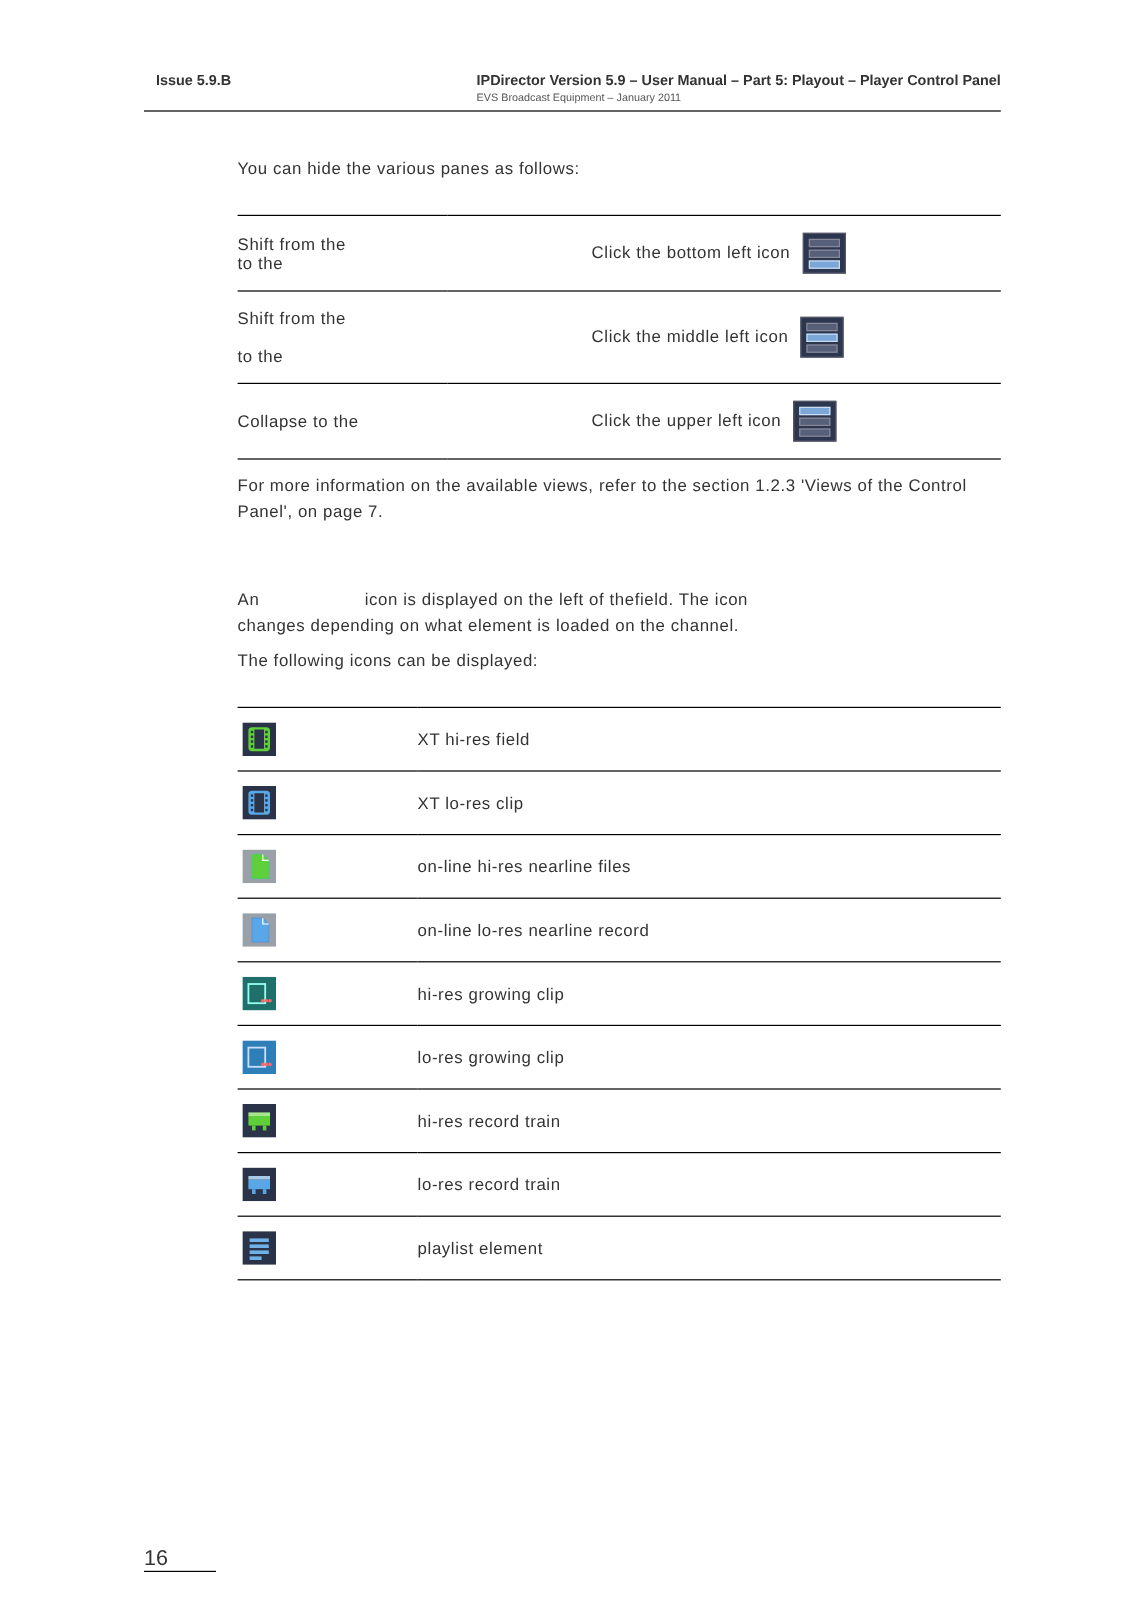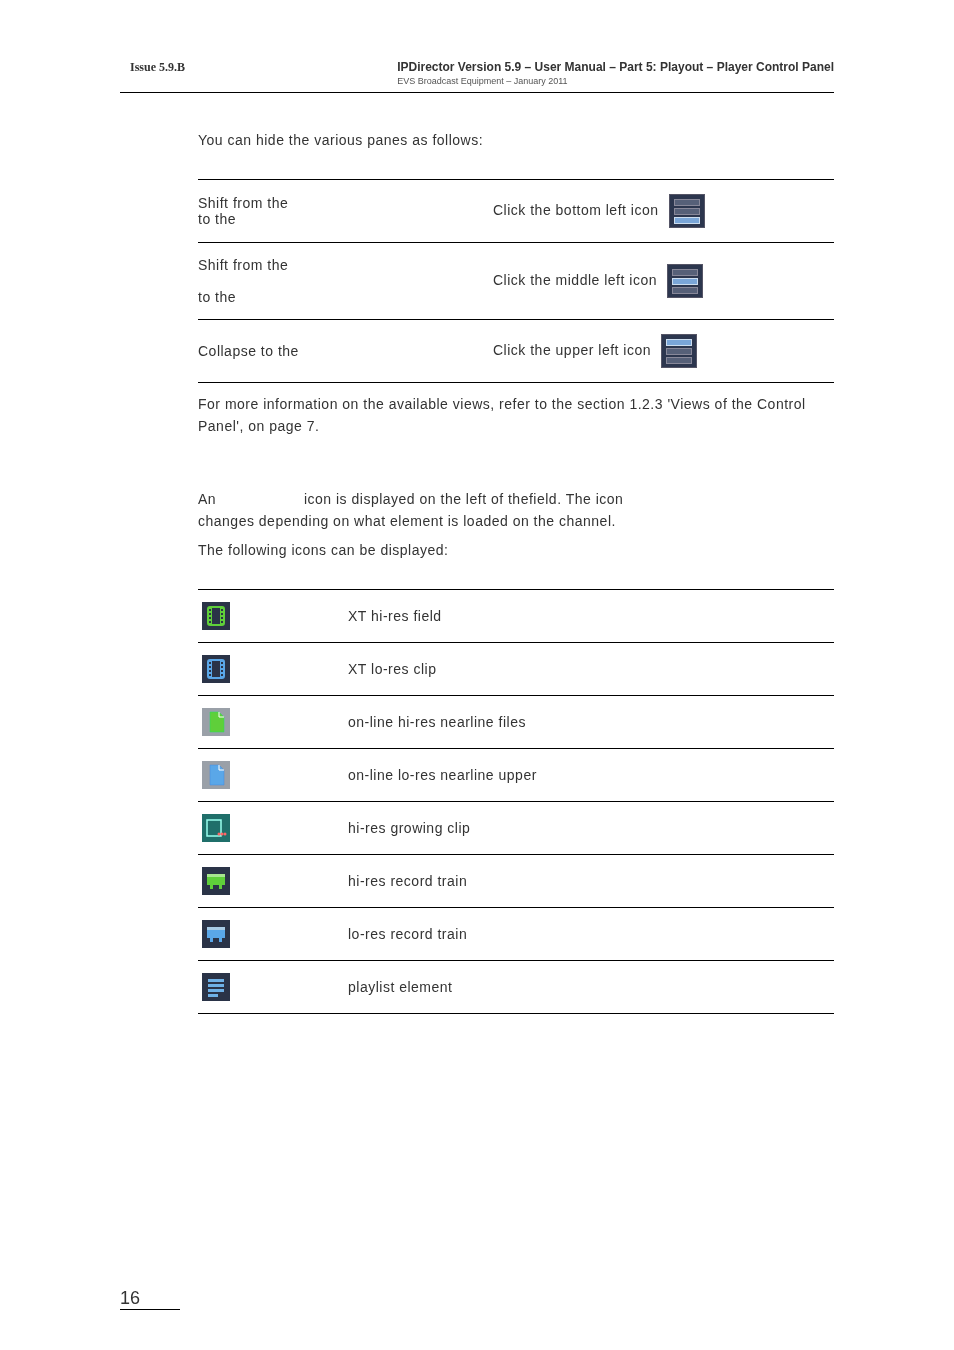--- a/index.html
+++ b/index.html
@@ -10,21 +10,20 @@
     width: 954px;
     height: 1350px;
     position: relative;
   }
   .sidebar-issue {
     position: absolute;
     top: 60px;
     left: 130px;
     font-size: 12px;
     font-weight: bold;
-    font-family: Liberation Serif, serif;
   }
   .header-right {
     position: absolute;
     top: 60px;
     right: 120px;
   }
   .header-title {
     font-size: 12px;
     font-weight: bold;
   }
@@ -236,34 +235,44 @@
                 <path d="M17 4 v5 h5" fill="none" stroke="#fff" stroke-width="1"></path>
               </svg></span></td>
           <td>on-line hi-res nearline files</td>
         </tr>
         <tr>
           <td class="icon-cell"><span class="icon-box"><svg viewBox="0 0 28 28">
                 <rect width="28" height="28" fill="#9aa0a8"></rect>
                 <path d="M8 4 h9 l5 5 v15 h-14 z" fill="#5aa7e8" stroke="#48d" stroke-width="0.5"></path>
                 <path d="M17 4 v5 h5" fill="none" stroke="#fff" stroke-width="1"></path>
               </svg></span></td>
-          <td>on-line lo-res nearline upper</td>
+          <td>on-line lo-res nearline record</td>
         </tr>
         <tr>
           <td class="icon-cell"><span class="icon-box"><svg viewBox="0 0 28 28">
                 <rect width="28" height="28" fill="#1f6f6a"></rect>
                 <rect x="5" y="6" width="14" height="16" fill="none" stroke="#9fe" stroke-width="1.5"></rect>
                 <circle cx="20" cy="20" r="1.5" fill="#f66"></circle>
                 <circle cx="23" cy="20" r="1.5" fill="#f66"></circle>
                 <circle cx="17" cy="20" r="1.5" fill="#f66"></circle>
               </svg></span></td>
           <td>hi-res growing clip</td>
         </tr>
         <tr>
           <td class="icon-cell"><span class="icon-box"><svg viewBox="0 0 28 28">
+                <rect width="28" height="28" fill="#2e7fb8"></rect>
+                <rect x="5" y="6" width="14" height="16" fill="none" stroke="#cdf" stroke-width="1.5"></rect>
+                <circle cx="20" cy="20" r="1.5" fill="#f66"></circle>
+                <circle cx="23" cy="20" r="1.5" fill="#f66"></circle>
+                <circle cx="17" cy="20" r="1.5" fill="#f66"></circle>
+              </svg></span></td>
+          <td>lo-res growing clip</td>
+        </tr>
+        <tr>
+          <td class="icon-cell"><span class="icon-box"><svg viewBox="0 0 28 28">
                 <rect width="28" height="28" fill="#2a3347"></rect>
                 <rect x="5" y="10" width="18" height="8" fill="#5fcf3a"></rect>
                 <rect x="5" y="7" width="18" height="3" fill="#a7e68f"></rect>
                 <rect x="8" y="18" width="3" height="4" fill="#5fcf3a"></rect>
                 <rect x="17" y="18" width="3" height="4" fill="#5fcf3a"></rect>
               </svg></span></td>
           <td>hi-res record train</td>
         </tr>
         <tr>
           <td class="icon-cell"><span class="icon-box"><svg viewBox="0 0 28 28">

